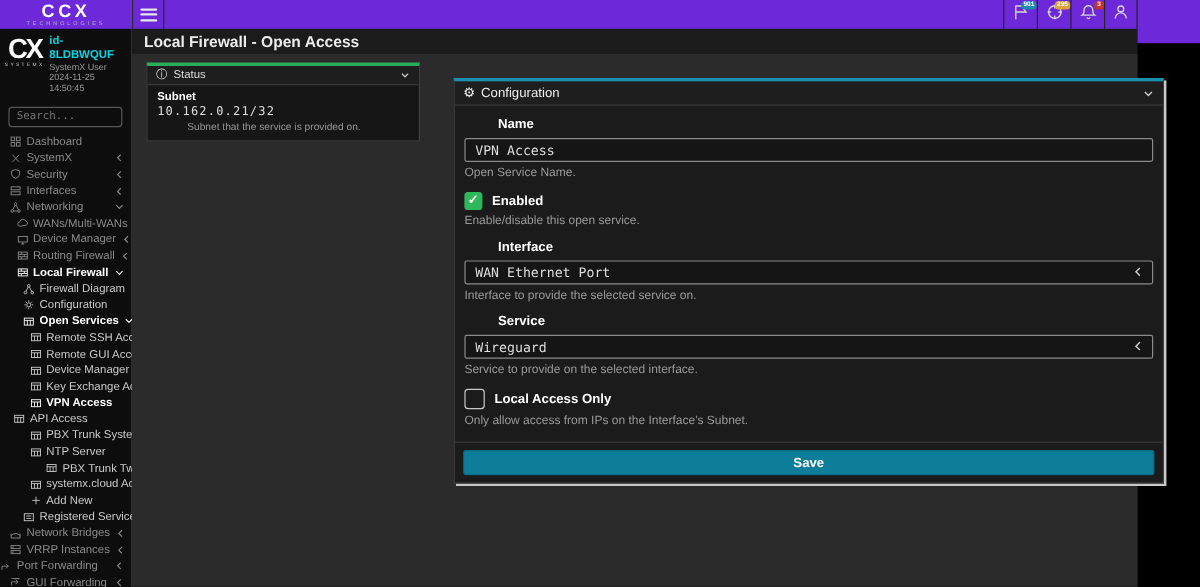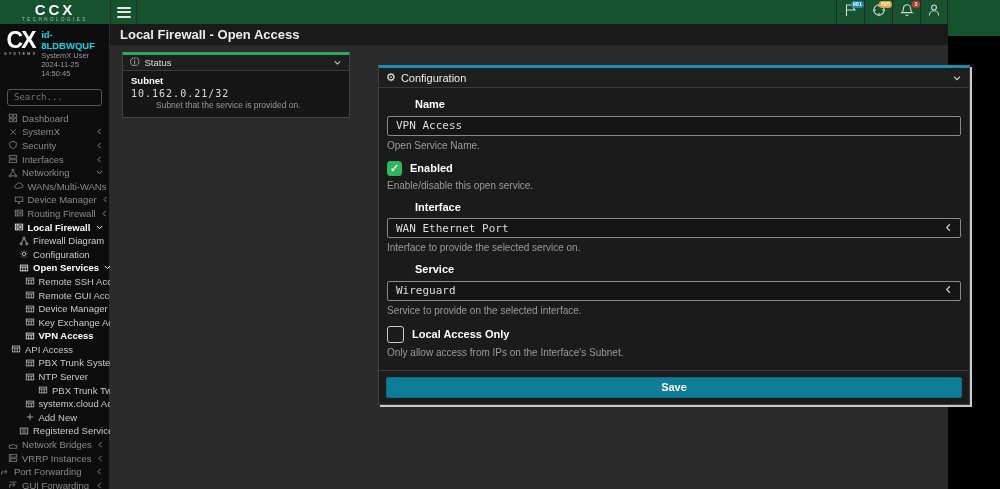--- a/index.html
+++ b/index.html
@@ -1,20 +1,20 @@
 <!DOCTYPE html>
 <html><head>
 <meta charset="utf-8">
 <style>
   * { margin:0; padding:0; box-sizing:border-box; }
   html,body { width:1000px; height:489px; background:#000; overflow:hidden;
     font-family:"Liberation Sans", sans-serif; }
 
   
-  #topbar { position:absolute; left:0; top:0; width:1000px; height:36px; background:#14532d; }
+  #topbar { position:absolute; left:0; top:0; width:1000px; height:36px; background:#6d28d9; }
   #brand { position:absolute; left:0; top:0; width:110px; height:24px; display:flex;
     flex-direction:column; align-items:center; justify-content:center; }
   #brand .main { color:#fff; font-weight:800; font-size:15px; letter-spacing:3px; line-height:14px; }
   #brand .sub { color:#bbb; font-size:4.5px; letter-spacing:2.5px; line-height:5px; }
   #hamburger { position:absolute; left:110px; top:0; width:27px; height:24px;
     border-left:1px solid #2c2c2c; border-right:1px solid #2c2c2c; display:flex;
     flex-direction:column; align-items:center; justify-content:center; gap:2.5px; cursor:pointer; }
   #hamburger span { width:14px; height:2px; background:#e8e8e8; border-radius:1px; }
   #topbar-icons { position:absolute; left:836px; top:0; height:24px; display:flex; }
   .tb-cell { position:relative; width:28px; height:24px; border-left:1px solid #262626;

